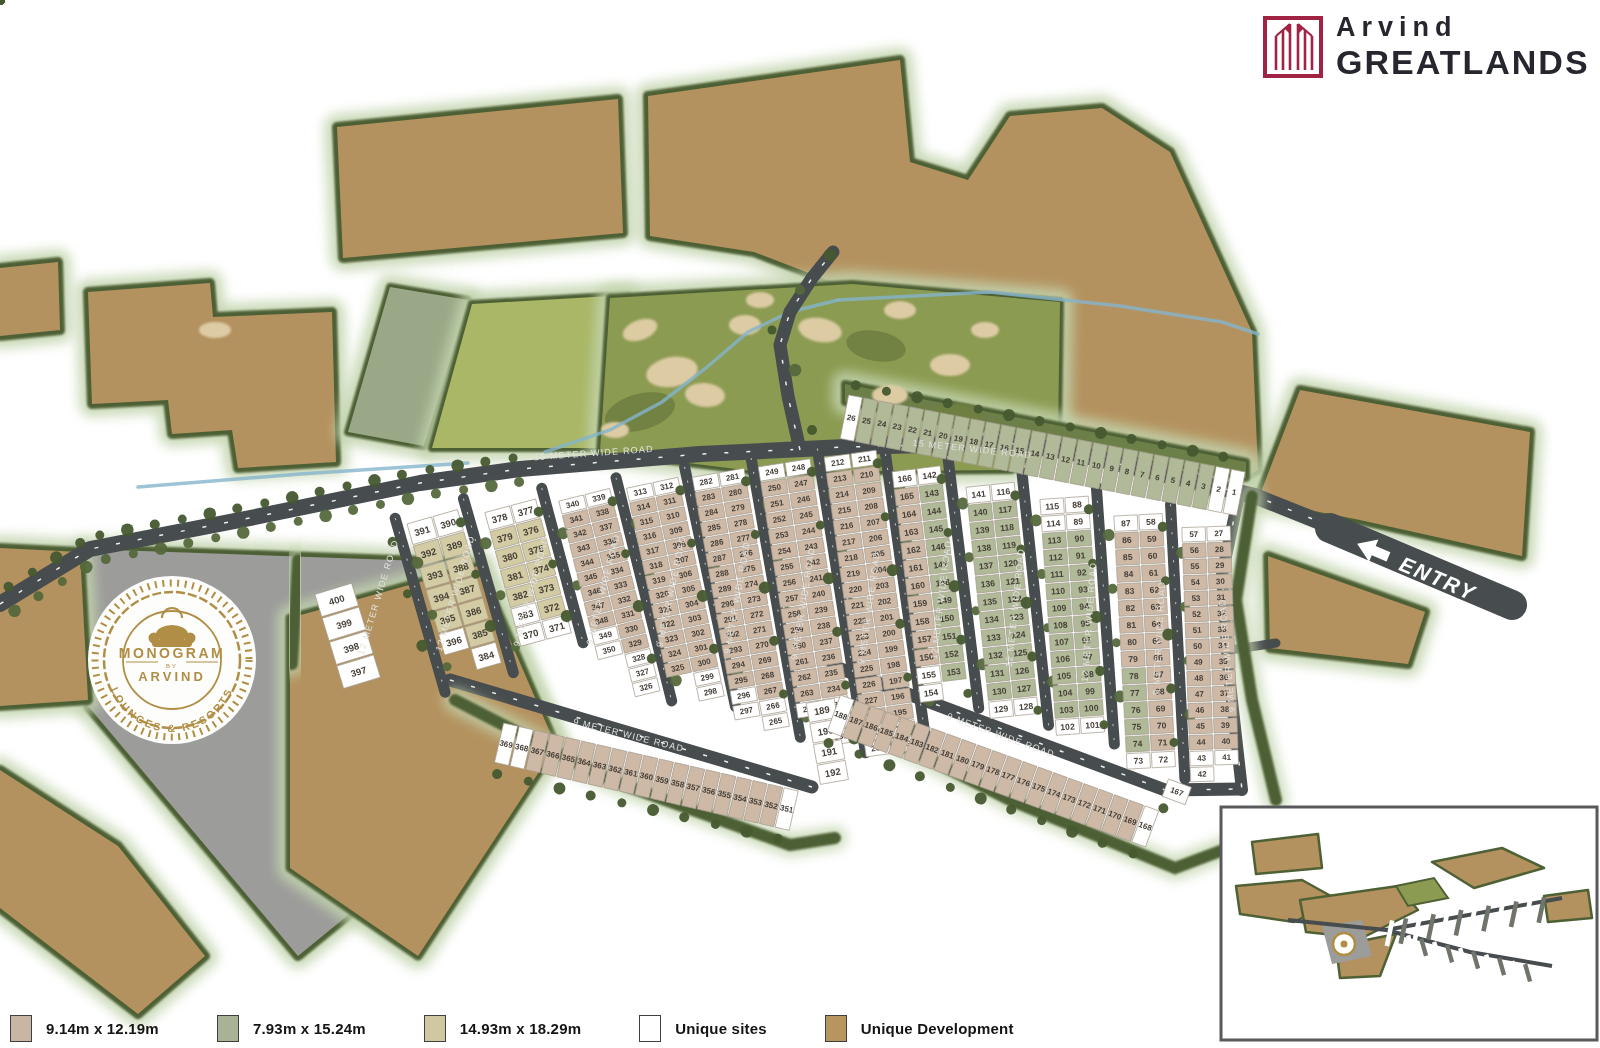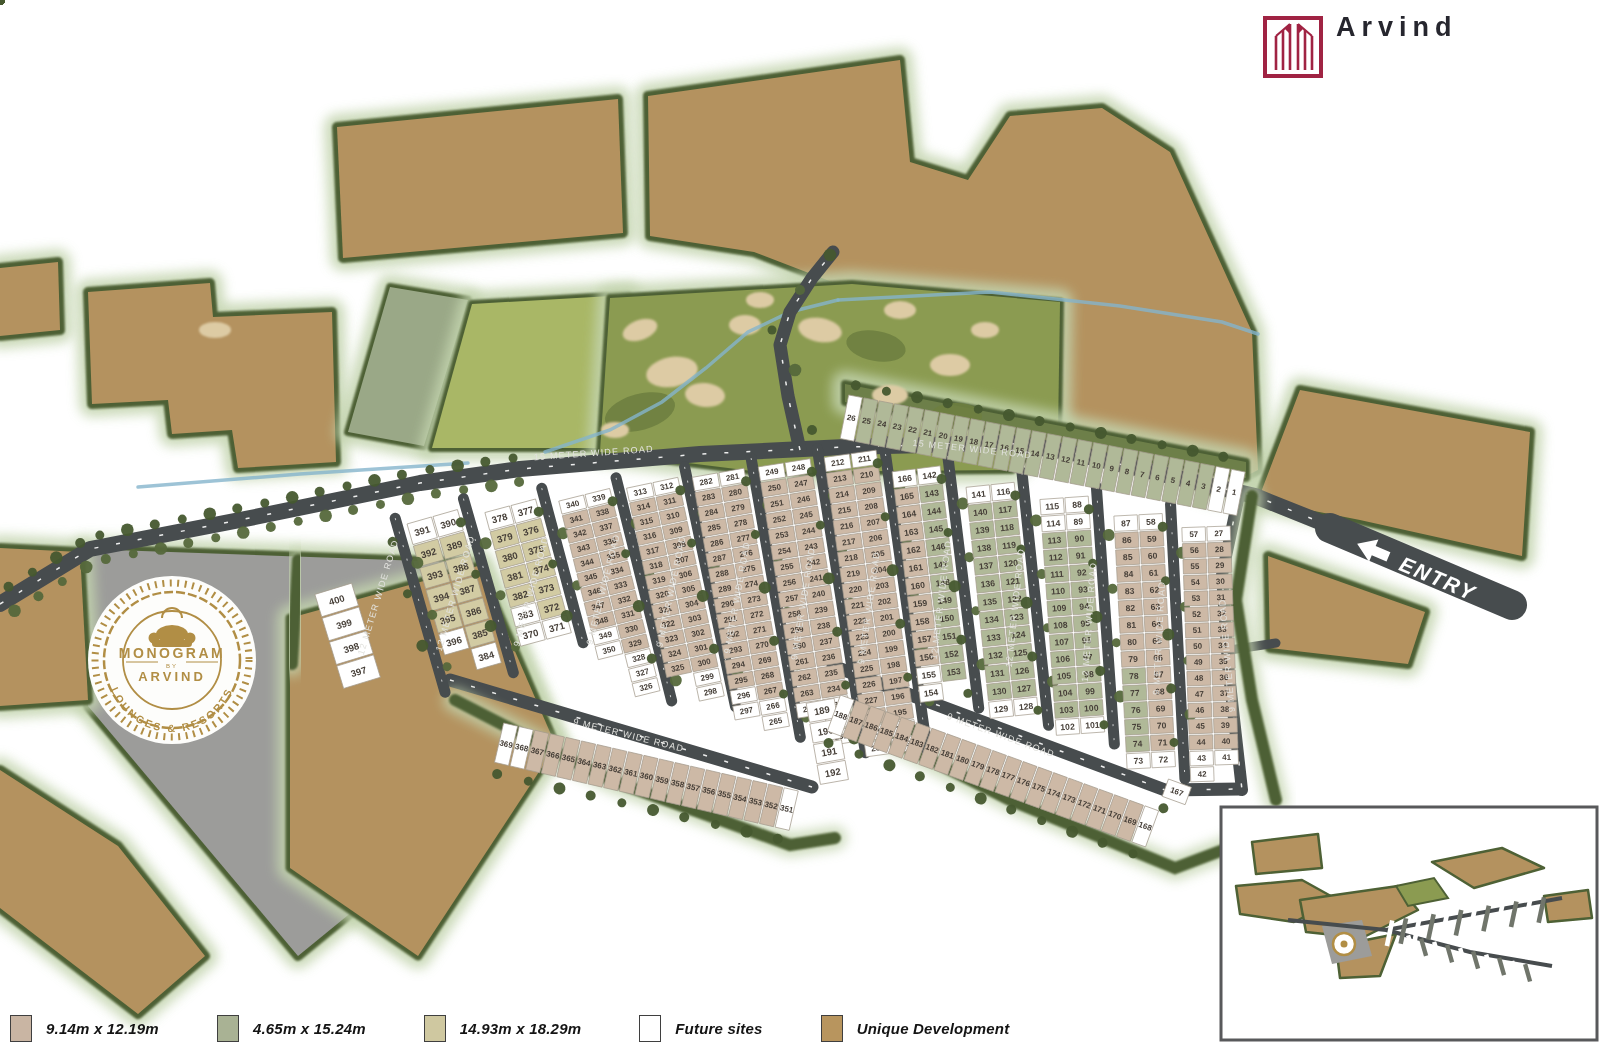--- a/index.html
+++ b/index.html
@@ -6,21 +6,21 @@
   .stage{position:relative;width:1600px;height:1048px;background:#ffffff;overflow:hidden;
          font-family:"Liberation Sans", sans-serif;}
   svg text{font-family:"Liberation Sans", sans-serif;}
   .branding{position:absolute;left:1262px;top:10px;display:flex;align-items:flex-start;gap:12px;}
   .brand-text{line-height:1;}
   .brand-name{font-size:27px;font-weight:600;letter-spacing:6px;color:#26262e;margin-top:4px;}
   .brand-sub{font-size:34px;font-weight:700;letter-spacing:2px;color:#26262e;margin-top:4px;}
   .legend{position:absolute;left:10px;bottom:6px;display:flex;align-items:center;gap:58px;}
   .legend-item{display:flex;align-items:center;gap:14px;}
   .legend-swatch{width:22px;height:27px;border:1.5px solid #3f3f3f;box-sizing:border-box;}
-  .legend-label{font-size:15px;font-weight:bold;color:#141414;letter-spacing:.2px;font-style:italic;}
+  .legend-label{font-size:15px;font-weight:bold;color:#141414;letter-spacing:.2px;}
 </style>
 </head>
 <body>
 
 <div class="stage">
 
   <svg id="map-svg" width="1600" height="1048" viewBox="0 0 1600 1048" style="position:absolute;left:0;top:0;">
     <defs>
       <filter id="blur6" x="-50%" y="-50%" width="200%" height="200%">
           <feGaussianBlur stdDeviation="6"></feGaussianBlur>
@@ -1350,38 +1350,39 @@
 
   <div class="branding">
     <svg width="62" height="74" viewBox="0 0 62 74">
       <rect x="3" y="8" width="56" height="58" fill="none" stroke="#a02343" stroke-width="4"></rect>
       <path d="M14,60 V26 M21,60 V20 M28,60 V14 M36,60 V14 M43,60 V20 M50,60 V26" stroke="#a02343" stroke-width="2.6" fill="none"></path>
       <path d="M14,26 L28,14 M50,26 L36,14" stroke="#a02343" stroke-width="2.2" fill="none"></path>
       <path d="M28,14 L23,19 L28,24 Z M36,14 L41,19 L36,24 Z" fill="#a02343"></path>
     </svg>
     <div class="brand-text">
       <div class="brand-name">Arvind</div>
+      <div class="brand-sub">GREATLANDS</div>
     </div>
   </div>
 
   <div class="legend">
     <div class="legend-item">
       <span class="legend-swatch" style="background-color: rgb(201, 181, 163);"></span>
       <span class="legend-label">9.14m x 12.19m</span>
     </div>
     <div class="legend-item">
       <span class="legend-swatch" style="background-color: rgb(169, 178, 148);"></span>
-      <span class="legend-label">4.65m x 15.24m</span>
+      <span class="legend-label">7.93m x 15.24m</span>
     </div>
     <div class="legend-item">
       <span class="legend-swatch" style="background-color: rgb(207, 200, 160);"></span>
       <span class="legend-label">14.93m x 18.29m</span>
     </div>
     <div class="legend-item">
       <span class="legend-swatch" style="background-color: rgb(255, 255, 255);"></span>
-      <span class="legend-label">Future sites</span>
+      <span class="legend-label">Unique sites</span>
     </div>
     <div class="legend-item">
       <span class="legend-swatch" style="background-color: rgb(184, 149, 94);"></span>
       <span class="legend-label">Unique Development</span>
     </div>
   </div>
 </div>
 
 </body></html>

